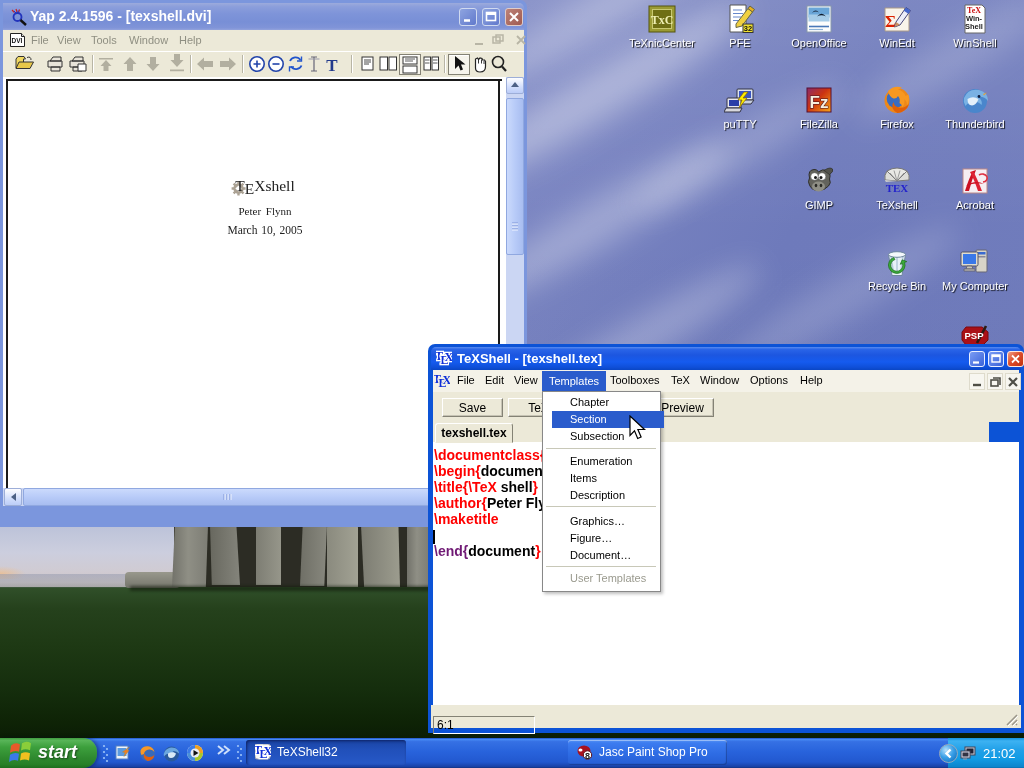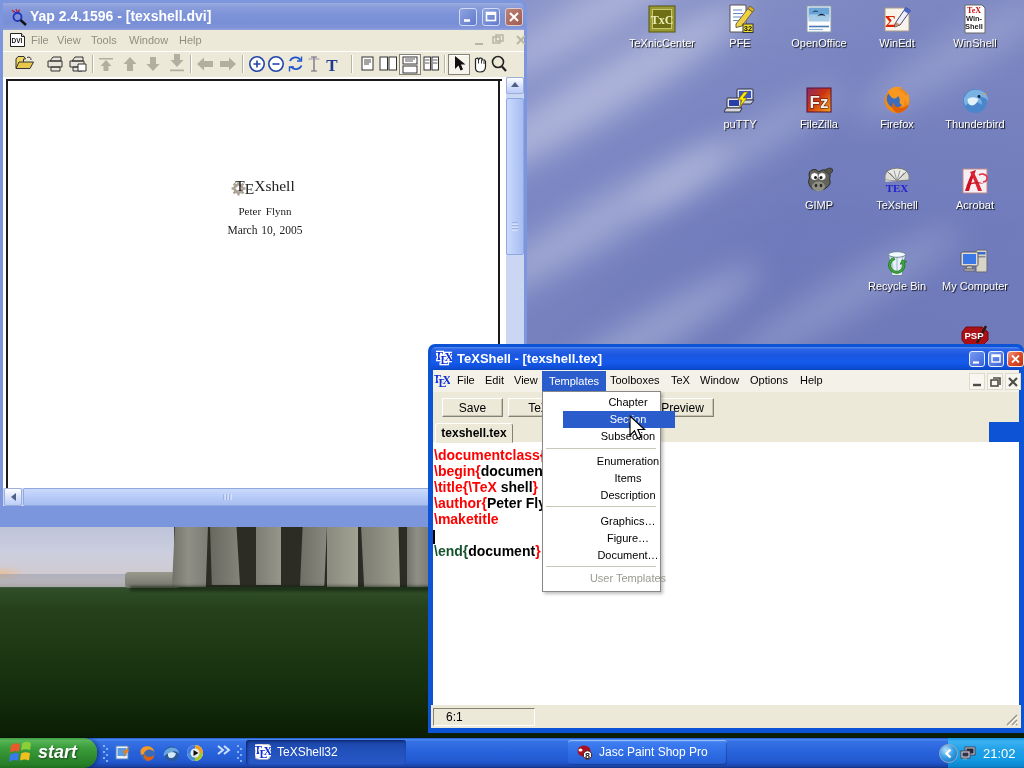--- a/index.html
+++ b/index.html
@@ -51,21 +51,21 @@
  color:#fff; font-weight:bold; font-size:13px; }
 #tex .mbar { position:absolute; left:5px; top:26px; width:586px; height:22px; background:#f4f2e8; font-size:13px; color:#000; }
 #tex .tbar { position:absolute; left:5px; top:48px; width:586px; height:30px; background:#ece9d8; }
 #tex .tabrow { position:absolute; left:5px; top:78px; width:556px; height:22px; background:#ece9d8; }
 #tex .editor { position:absolute; left:5px; top:100px; width:586px; height:261px; background:#fff; overflow:hidden; }
 #tex .sbar { position:absolute; left:3px; top:361px; width:590px; height:23px; background:#ece9d8; font-size:12px; }
 .texbtn { position:absolute; height:19px; background:#ece9d8; border:1px solid; border-color:#fff #848275 #848275 #fff; box-shadow:inset -1px -1px 0 #c6c3b4; font-size:12px; color:#000; text-align:center; }
 
 
 #dmenu { position:absolute; left:542px; top:391px; width:119px; height:201px; background:#fff; border:1px solid #888; font-size:11px; color:#000; box-shadow:2px 2px 3px rgba(0,0,0,.25); }
-#dmenu .mi { position:absolute; left:20px; width:112px; height:17px; line-height:17px; padding-left:18px;text-align:center; }
+#dmenu .mi { position:absolute; left:9px; width:112px; height:17px; line-height:17px; padding-left:18px; }
 #dmenu .sep { position:absolute; left:3px; width:110px; border-top:1px solid #c8c8b8; }
 
 
 #taskbar { position:absolute; left:0; top:738px; width:1024px; height:30px;
  background:linear-gradient(180deg,#1e51c8 0%, #4689f4 5%, #3671e4 12%, #2863dc 45%, #2258cf 80%, #1941a5 96%, #12327e 100%); }
 .tkbtn { position:absolute; top:2px; height:25px; border-radius:3px; color:#fff; font-size:12px;
  background:linear-gradient(180deg,#5592f4 0%, #3c7cf0 12%, #2e6ce4 55%, #2861d8 90%, #2258c8 100%);
  box-shadow:inset 0 1px 0 rgba(255,255,255,.4), inset -1px -1px 1px rgba(0,0,30,.3); }
 .tkbtn.pressed { background:linear-gradient(180deg,#1a44a4 0%, #2150ba 40%, #2759c8 100%); box-shadow:inset 1px 1px 3px rgba(0,0,40,.55); }
 #tray { position:absolute; left:948px; top:738px; width:76px; height:30px;
@@ -483,24 +483,24 @@
     <div style="position:absolute;left:0;top:20px;width:586px;height:2px;background:#fff"></div>
     <div style="position:absolute;left:2px;top:1px;width:78px;height:20px;background:#ece9d8;border:1px solid;border-color:#fff #848275 #ece9d8 #fff;border-radius:3px 3px 0 0;font-weight:bold;font-size:12px;text-align:center;line-height:18px">texshell.tex</div>
   </div>
   <div class="editor" style="font-weight:bold;font-size:14px;white-space:pre">
     <div style="position:absolute;left:1px;top:3px"><span style="color:#f00">\documentclass{</span>article<span style="color:#f00">}</span></div>
     <div style="position:absolute;left:1px;top:19px"><span style="color:#f00">\begin{</span>document<span style="color:#f00">}</span></div>
     <div style="position:absolute;left:1px;top:35px"><span style="color:#f00">\title{\TeX</span> shell<span style="color:#f00">}</span></div>
     <div style="position:absolute;left:1px;top:51px"><span style="color:#f00">\author{</span>Peter Flynn<span style="color:#f00">}</span></div>
     <div style="position:absolute;left:1px;top:67px"><span style="color:#f00">\maketitle</span></div>
     <div style="position:absolute;left:0px;top:86px;width:2px;height:14px;background:#000"></div>
-    <div style="position:absolute;left:1px;top:99px"><span style="color:#14532d">\end{</span>document<span style="color:#f00">}</span></div>
+    <div style="position:absolute;left:1px;top:99px"><span style="color:#701a75">\end{</span>document<span style="color:#f00">}</span></div>
   </div>
   <div class="sbar">
-    <div style="position:absolute;left:2px;top:3px;width:102px;height:18px;border:1px solid;border-color:#848275 #fff #fff #848275;padding:1px 12px">6:1</div>
+    <div style="position:absolute;left:2px;top:11px;width:102px;height:18px;border:1px solid;border-color:#848275 #fff #fff #848275;padding:1px 3px">6:1</div>
       <svg width="14" height="14" style="position:absolute;left:574px;top:8px">
         <g stroke="#9a968a" stroke-width="1.5">
           <path d="M12 2 L2 12 M12 7 L7 12 M12 11 L11 12"></path>
         </g>
         <g stroke="#fff" stroke-width="1">
           <path d="M13 3 L3 13 M13 8 L8 13"></path>
         </g>
       </svg>
   </div>
 </div>

